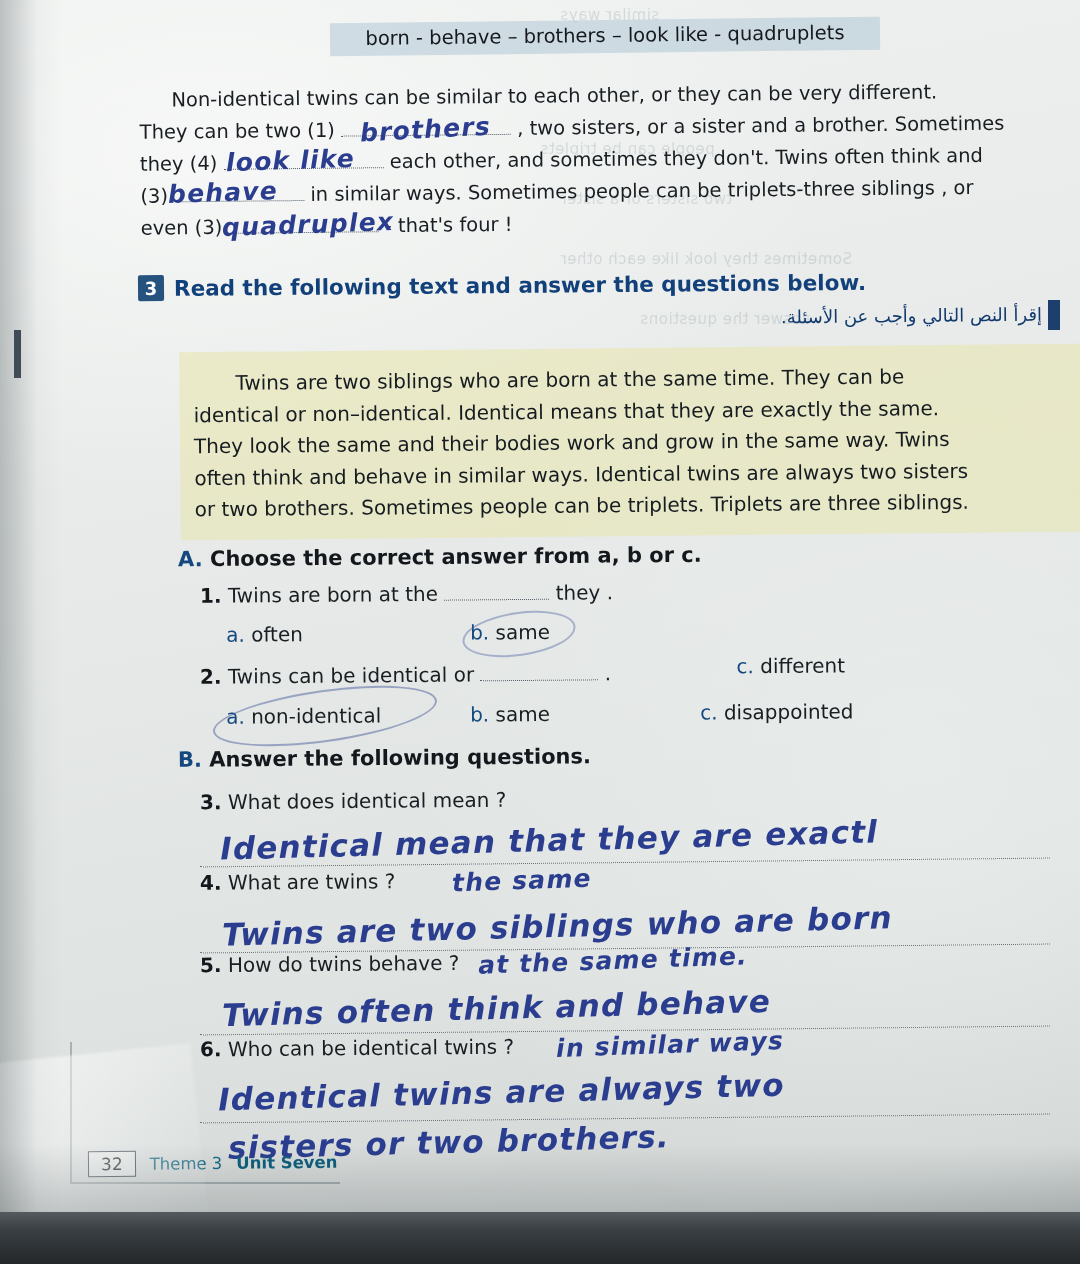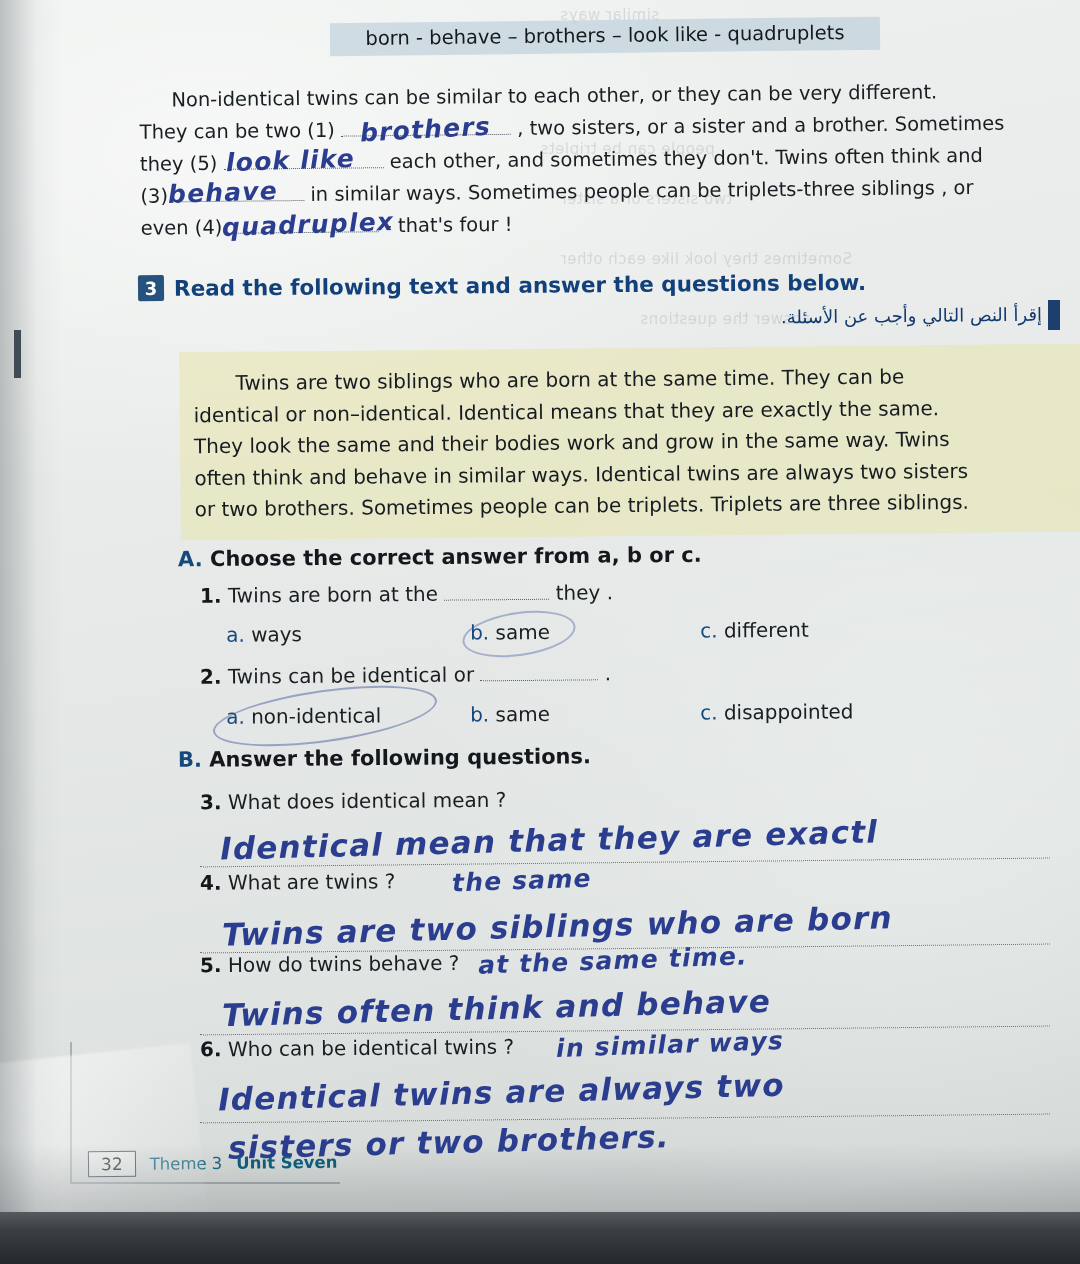--- a/index.html
+++ b/index.html
@@ -270,31 +270,31 @@
     <div class="wordbank">born - behave – brothers – look like - quadruplets</div>
 
     <div class="para">
       <div style="margin-left:32px;"><span>Non-identical twins can be similar to each other, or they can be very different.</span></div>
       <div>
         <span>They can be two (1)</span>
         <span class="blank" style="width:170px;"></span>
         <span>, two sisters, or a sister and a brother. Sometimes</span>
       </div>
       <div>
-        <span>they (5)</span>
+        <span>they (4)</span>
         <span class="blank" style="width:160px;"></span>
         <span>each other, and sometimes they don't. Twins often think and</span>
       </div>
       <div>
         <span>(3)</span>
         <span class="blank" style="width:130px;"></span>
         <span>in similar ways. Sometimes people can be triplets-three siblings , or</span>
       </div>
       <div>
-        <span>even (4)</span>
+        <span>even (3)</span>
         <span class="blank" style="width:150px;"></span>
         <span>- that's four !</span>
       </div>
     </div>
 
     <div class="hw med" style="left:360px; top:115px; transform:rotate(-3deg);">brothers</div>
     <div class="hw med" style="left:226px; top:146px; transform:rotate(-2deg);">look like</div>
     <div class="hw med" style="left:168px; top:178px; transform:rotate(-2deg);">behave</div>
     <div class="hw med" style="left:222px; top:210px; transform:rotate(-2deg);">quadruplex</div>
 
@@ -318,23 +318,23 @@
       <span>Choose the correct answer from a, b or c.</span>
     </div>
 
     <div class="qline" style="left:200px; top:582px;">
       <b>1.</b>
       <span>Twins are born at the</span>
       <span class="blank" style="width:105px;"></span>
       <span>they .</span>
     </div>
     <div class="opts" style="top:620px;">
-      <span class="o" style="left:226px;"><span class="l">a.</span> <span>ways</span></span>
+      <span class="o" style="left:226px;"><span class="l">a.</span> <span>often</span></span>
       <span class="o" style="left:470px;"><span class="l">b.</span> <span>same</span></span>
-      <span class="o" style="left:700px;"><span class="l">c.</span> <span>different</span></span>
+      <span class="o" style="left:736px;margin-top:36px;"><span class="l">c.</span> <span>different</span></span>
     </div>
     <div class="scribble-oval" style="left:462px; top:612px; width:110px; height:40px; border-color:rgba(70,90,160,0.40);"></div>
 
     <div class="qline" style="left:200px; top:663px;">
       <b>2.</b>
       <span>Twins can be identical or</span>
       <span class="blank" style="width:118px;"></span>
       <span>.</span>
     </div>
     <div class="opts" style="top:702px;">

